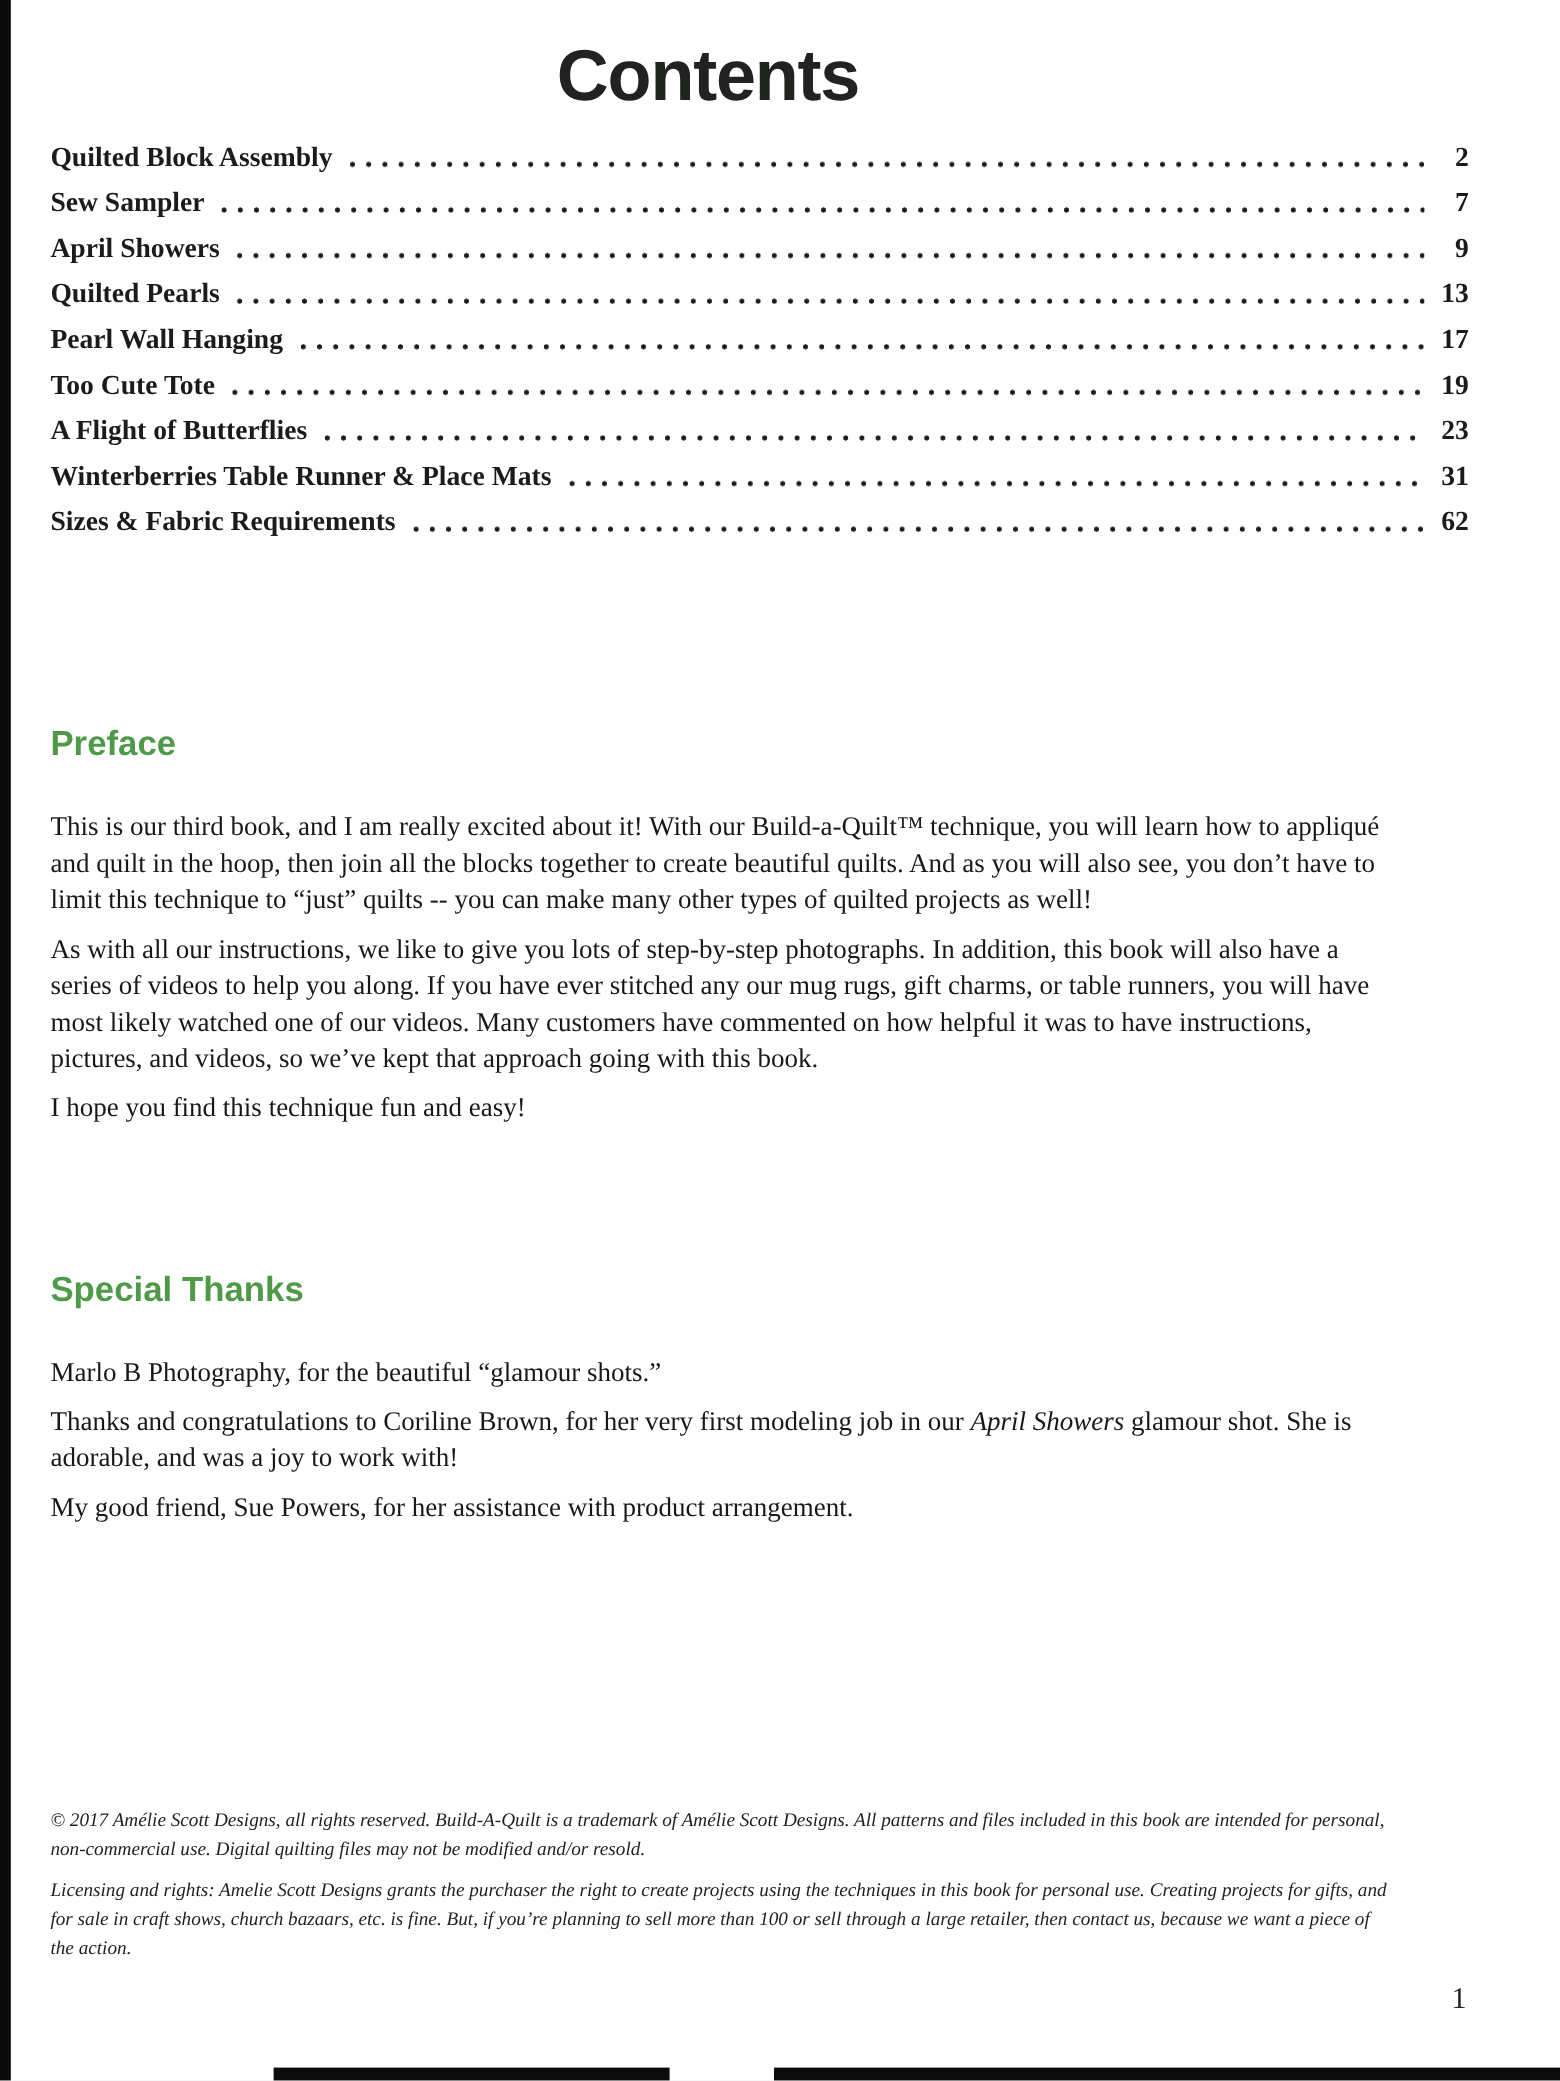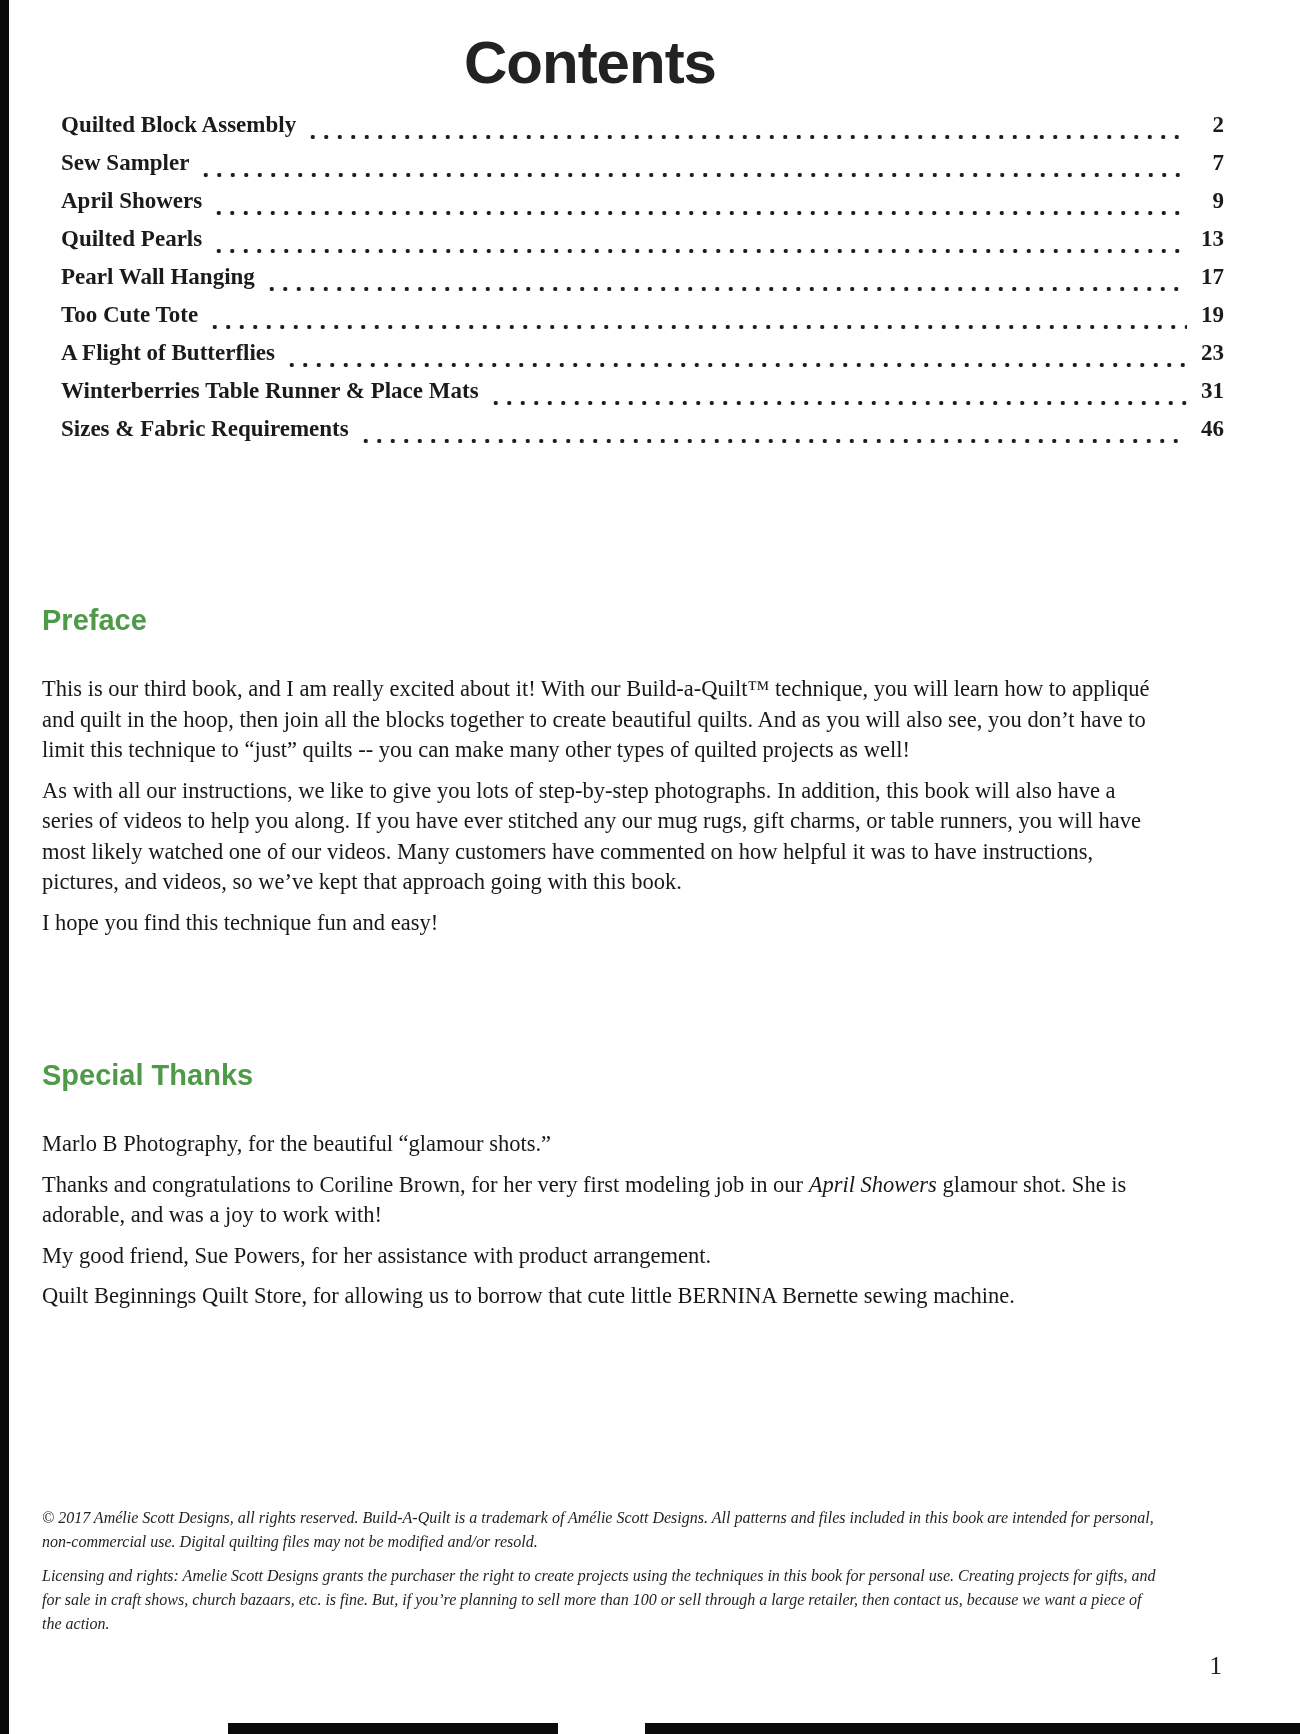--- a/index.html
+++ b/index.html
@@ -31,23 +31,22 @@
     color: #212320;
   }
 
   .toc {
     position: absolute;
     left: 42px; right: 76px;
     top: 112px;
   }
   .toc-row {
     display: flex;
-    align-items: flex-start;
+    align-items: center;
     height: 38px;
-    margin-left: 19px;
   }
   .toc-label {
     font-weight: 700;
     font-size: 23px;
     white-space: nowrap;
   }
   .toc-dots {
     flex: 1;
     align-self: flex-end;
     height: 8px;
@@ -160,37 +159,36 @@
       <span class="toc-page">23</span>
     </div>
     <div class="toc-row">
       <span class="toc-label">Winterberries Table Runner &amp; Place Mats</span>
       <span class="toc-dots"></span>
       <span class="toc-page">31</span>
     </div>
     <div class="toc-row">
       <span class="toc-label">Sizes &amp; Fabric Requirements</span>
       <span class="toc-dots"></span>
-      <span class="toc-page">46</span>
+      <span class="toc-page">62</span>
     </div>
   </div>
 
   <section class="preface body-text">
     <h2 class="green-heading">Preface</h2>
     <p>This is our third book, and I am really excited about it!  With our Build-a-Quilt™ technique, you will learn how to appliqué and quilt in the hoop, then join all the blocks together to create beautiful quilts.  And as you will also see, you don’t have to limit this technique to “just” quilts -- you can make many other types of quilted projects as well!</p>
     <p>As with all our instructions, we like to give you lots of step-by-step photographs. In addition, this book will also have a series of videos to help you along.  If you have ever stitched any our mug rugs, gift charms, or table runners, you will have most likely watched one of our videos.  Many customers have commented on how helpful it was to have instructions, pictures, and videos, so we’ve kept that approach going with this book.</p>
     <p>I hope you find this technique fun and easy!</p>
   </section>
 
   <section class="thanks body-text">
     <h2 class="green-heading">Special Thanks</h2>
     <p>Marlo B Photography, for the beautiful “glamour shots.”</p>
     <p><span>Thanks and congratulations to Coriline Brown, for her very first modeling job in our </span><span class="italic">April Showers</span><span> glamour shot. She is adorable, and was a joy to work with!</span></p>
     <p>My good friend, Sue Powers, for her assistance with product arrangement.</p>
-    <p>Quilt Beginnings Quilt Store, for allowing us to borrow that cute little BERNINA Bernette sewing machine.</p>
   </section>
 
   <section class="legal">
     <p>© 2017 Amélie Scott Designs, all rights reserved. Build-A-Quilt is a trademark of Amélie Scott Designs.  All patterns and files included in this book are intended for personal, non-commercial use.  Digital quilting files may not be modified and/or resold.</p>
     <p>Licensing and rights: Amelie Scott Designs grants the purchaser the right to create projects using the techniques in this book for personal use. Creating projects for gifts, and for sale in craft shows, church bazaars, etc. is fine. But, if you’re planning to sell more than 100 or sell through a large retailer, then contact us, because we want a piece of the action.</p>
   </section>
 
   <div class="folio">1</div>
 
 </div>

